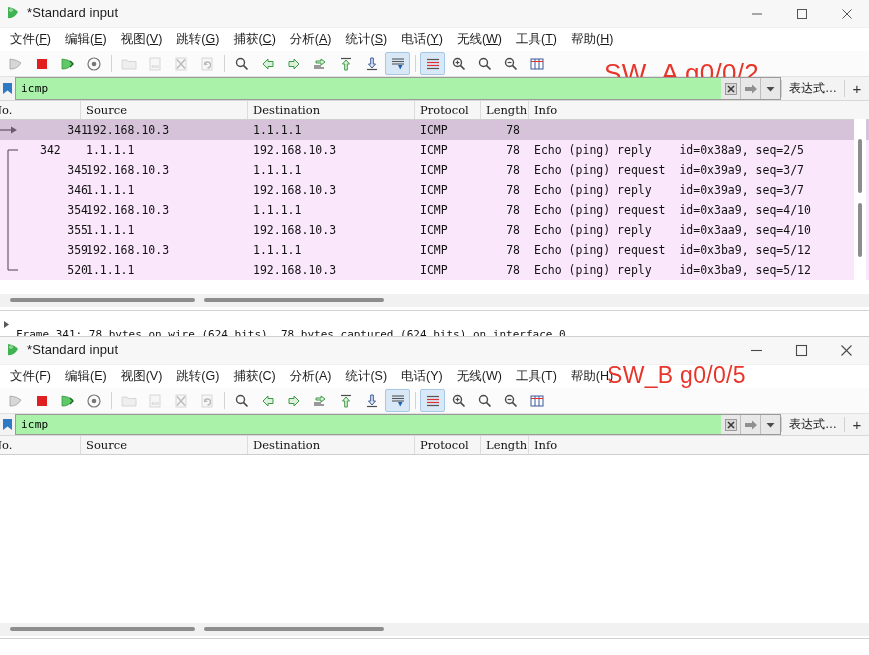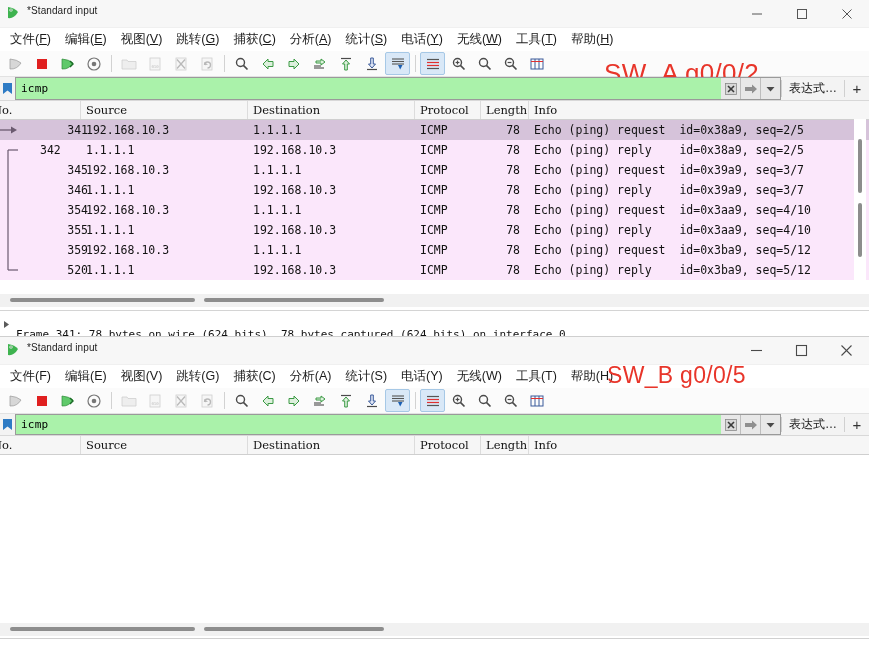--- a/index.html
+++ b/index.html
@@ -9,21 +9,21 @@
     font-family:"Liberation Sans", sans-serif;
     font-size:12px;color:#202020;
     -webkit-font-smoothing:antialiased;
   }
   .app{position:absolute;left:0;top:0;width:869px;height:655px;background:#ffffff;}
 
   
   .win{position:absolute;left:0;width:869px;background:#ffffff;}
   .titlebar{height:27px;background:#f7f7f7;position:relative;border-bottom:1px solid #f0f0f0;}
   .titlebar .ico{position:absolute;left:7px;top:6px;width:14px;height:14px;}
-  .titlebar .ttl{position:absolute;left:27px;top:5px;font-size:10px;color:#1c1c1c;letter-spacing:.1px;}
+  .titlebar .ttl{position:absolute;left:27px;top:5px;font-size:13px;color:#1c1c1c;letter-spacing:.1px;}
   .wbtns{position:absolute;right:0;top:0;height:27px;display:flex;}
   .wbtn{width:45px;height:27px;display:flex;align-items:center;justify-content:center;}
   .wbtn svg{display:block;}
 
   .menubar{height:23px;background:#ffffff;position:relative;display:flex;align-items:center;padding-left:3px;}
   .menu{padding:2px 7px;font-size:12.5px;color:#1b1b1b;white-space:nowrap;}
   .mn-u{text-decoration:underline;}
   .annot{position:absolute;font-family:"Liberation Sans", sans-serif;color:#e8352a;font-size:26px;white-space:nowrap;letter-spacing:.3px;}
 
   
@@ -307,21 +307,20 @@
         <span class="hsep" style="left:528px;"></span>
       </div>
 
       <div class="prows" id="w1rows">
           <div class="prow sel">
             <span class="c cno" style="left: 40px; width: 48px; text-align: right;">341</span>
             <span class="c " style="left: 86px;">192.168.10.3</span>
             <span class="c " style="left: 253px;">1.1.1.1</span>
             <span class="c " style="left: 420px;">ICMP</span>
             <span class="c" style="left: 480px; width: 40px; text-align: right;">78</span>
-            <span class="c" style="left: 534px; width: 308px; overflow: hidden; white-space: pre;">Echo (ping) request  id=0x38a9, seq=2/5</span>
           </div>
           <div class="prow">
             <span class="c cno" style="left: 40px; width: 48px; text-align: left;">342</span>
             <span class="c " style="left: 86px;">1.1.1.1</span>
             <span class="c " style="left: 253px;">192.168.10.3</span>
             <span class="c " style="left: 420px;">ICMP</span>
             <span class="c" style="left: 480px; width: 40px; text-align: right;">78</span>
             <span class="c" style="left: 534px; width: 308px; overflow: hidden; white-space: pre;">Echo (ping) reply    id=0x38a9, seq=2/5</span>
           </div>
           <div class="prow">

